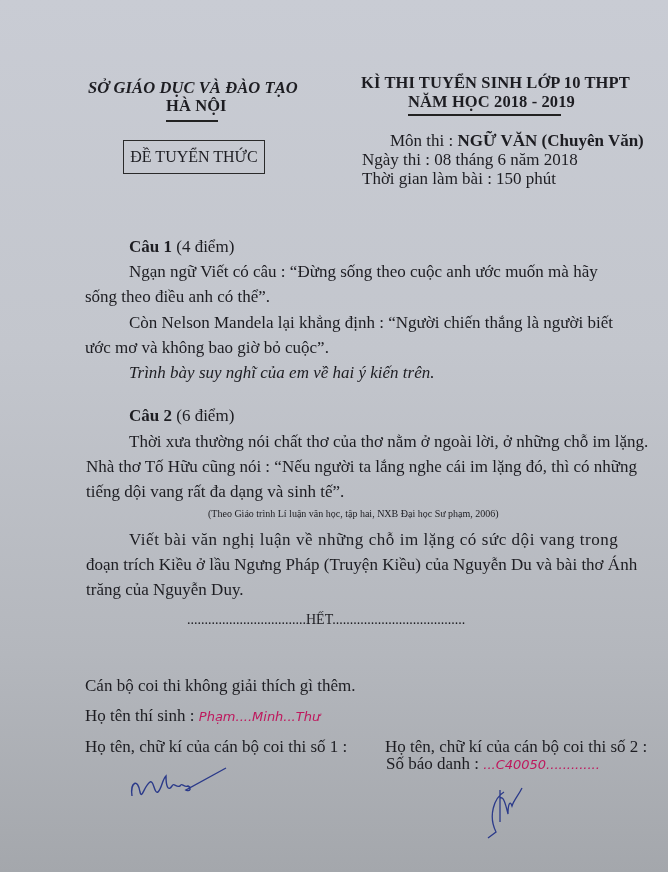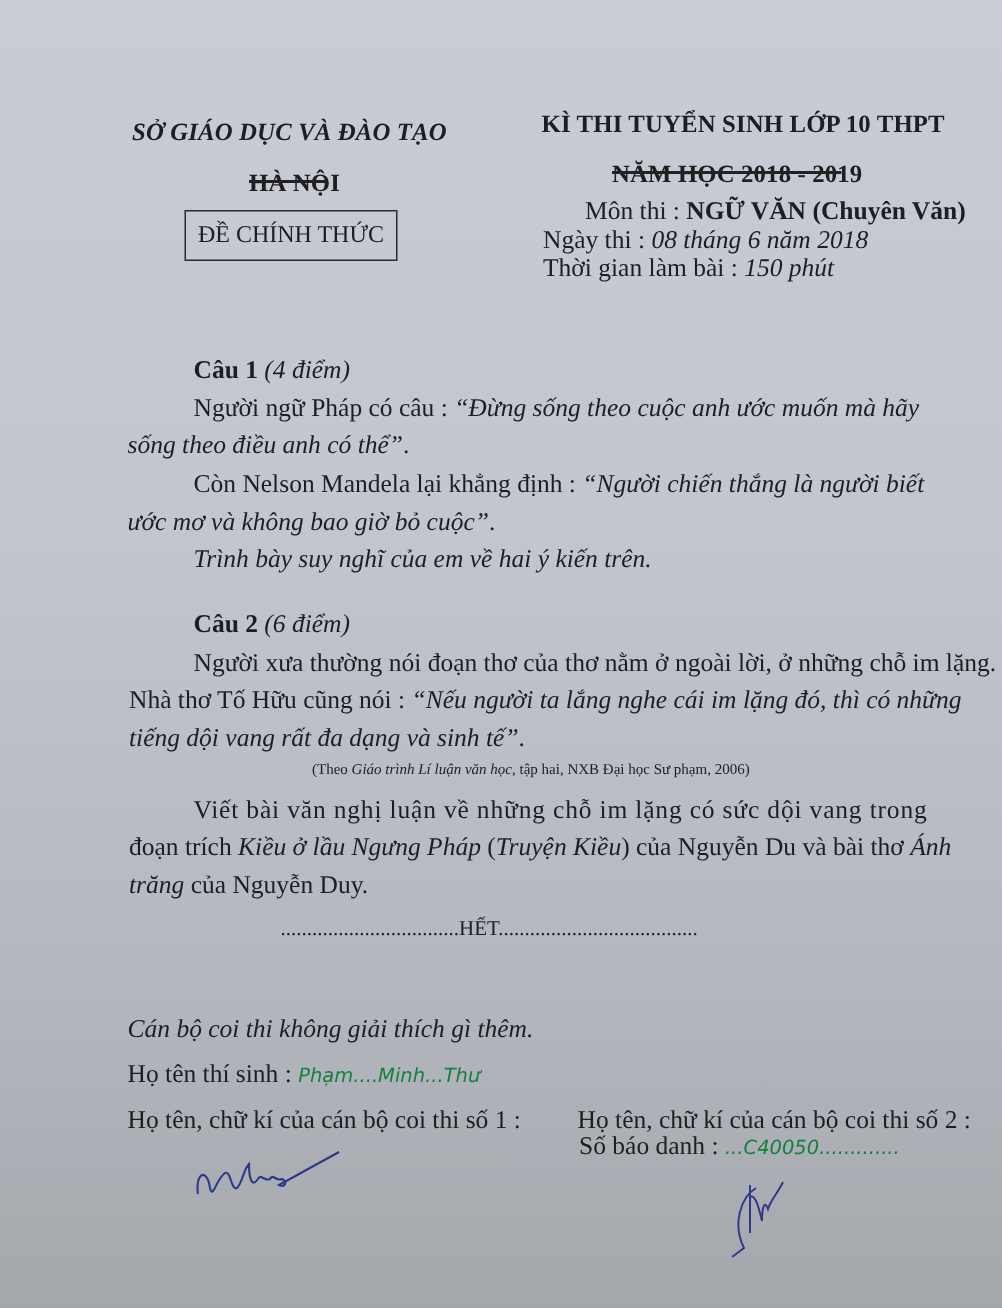--- a/index.html
+++ b/index.html
@@ -5,78 +5,78 @@
   html, body { margin:0; padding:0; }
   body {
     width:668px; height:872px; overflow:hidden;
     background: linear-gradient(180deg, #c9ccd4 0%, #c3c6cd 40%, #b4b7bd 75%, #a4a7ac 100%);
     font-family: "Liberation Serif", "DejaVu Serif", serif;
     color:#1d1d22;
     position:relative;
   }
   .abs { position:absolute; white-space:nowrap; }
   .bold { font-weight:bold; }
-  .ital { font-style:italic; }
+  .ital { }
   .hdr { font-size:16.5px; font-weight:bold; letter-spacing:0.1px; }
   .t { font-size:17px; }
   .underline-bar { position:absolute; height:1.5px; background:#222; }
   .box {
     position:absolute; border:1.3px solid #2a2a2a; font-size:16px;
     display:flex; align-items:center; justify-content:center;
   }
-  .hand { font-family:"DejaVu Sans", sans-serif; color:#15803d; font-size:13px; font-style:italic; }
+  .hand { font-family:"DejaVu Sans", sans-serif; color:#be185d; font-size:13px; font-style:italic; }
   .sig { position:absolute; }
 </style>
 </head>
 <body>
 
 <div class="abs hdr" style="left:88px; top:78px;font-style:italic;">SỞ GIÁO DỤC VÀ ĐÀO TẠO</div>
-<div class="abs hdr" style="left:166px; top:112px;font-family:Liberation Serif, serif;">HÀ NỘI</div>
+<div class="abs hdr" style="left:166px; top:96px;font-family:Liberation Serif, serif;">HÀ NỘI</div>
 <div class="underline-bar" style="left:166px; top:120px; width:52px;"></div>
 <div class="box" style="left:123px; top:140px; width:140px; height:32px;">
-  <span>ĐỀ CHÍNH THỨC</span>
+  <span>ĐỀ TUYỂN THỨC</span>
 </div>
 
 <div class="abs hdr" style="left:361px; top:73px;">KÌ THI TUYỂN SINH LỚP 10 THPT</div>
-<div class="abs hdr" style="left:408px; top:106px;text-align:center;">NĂM HỌC 2018 - 2019</div>
+<div class="abs hdr" style="left:408px; top:92px;text-align:center;">NĂM HỌC 2018 - 2019</div>
 <div class="underline-bar" style="left:408px; top:114px; width:153px;"></div>
 
 <div class="abs t" style="left:362px; top:131px;margin-left:28px;">
   <span>Môn thi : </span><span class="bold">NGỮ VĂN (Chuyên Văn)</span>
 </div>
 <div class="abs t" style="left:362px; top:150px;">
   <span>Ngày thi : </span><span class="ital">08 tháng 6 năm 2018</span>
 </div>
 <div class="abs t" style="left:362px; top:169px;">
   <span>Thời gian làm bài : </span><span class="ital">150 phút</span>
 </div>
 
 <div class="abs t" style="left:129px; top:237px;">
   <span class="bold">Câu 1</span>
   <span class="ital">(4 điểm)</span>
 </div>
 <div class="abs t" style="left:129px; top:262px;">
-  <span>Người ngữ Pháp có câu : </span><span class="ital">“Đừng sống theo cuộc anh ước muốn mà hãy</span>
+  <span>Ngạn ngữ Viết có câu : </span><span class="ital">“Đừng sống theo cuộc anh ước muốn mà hãy</span>
 </div>
 <div class="abs t" style="left:85px; top:287px;">
   <span class="ital">sống theo điều anh có thể”</span><span>.</span>
 </div>
 <div class="abs t" style="left:129px; top:313px;">
   <span>Còn Nelson Mandela lại khẳng định : </span><span class="ital">“Người chiến thắng là người biết</span>
 </div>
 <div class="abs t" style="left:85px; top:338px;">
   <span class="ital">ước mơ và không bao giờ bỏ cuộc”</span><span>.</span>
 </div>
 <div class="abs t" style="left:129px; top:363px;font-style:italic;">Trình bày suy nghĩ của em về hai ý kiến trên.</div>
 
 <div class="abs t" style="left:129px; top:406px;">
   <span class="bold">Câu 2</span>
   <span class="ital">(6 điểm)</span>
 </div>
-<div class="abs t" style="left:129px; top:432px;">Người xưa thường nói đoạn thơ của thơ nằm ở ngoài lời, ở những chỗ im lặng.</div>
+<div class="abs t" style="left:129px; top:432px;">Thời xưa thường nói chất thơ của thơ nằm ở ngoài lời, ở những chỗ im lặng.</div>
 <div class="abs t" style="left:86px; top:457px;">
   <span>Nhà thơ Tố Hữu cũng nói : </span><span class="ital">“Nếu người ta lắng nghe cái im lặng đó, thì có những</span>
 </div>
 <div class="abs t" style="left:86px; top:482px;">
   <span class="ital">tiếng dội vang rất đa dạng và sinh tế”</span><span>.</span>
 </div>
 <div class="abs" style="left:208px; top:508px; font-size:10px;">
   <span>(Theo </span><span class="ital">Giáo trình Lí luận văn học</span><span>, tập hai, NXB Đại học Sư phạm, 2006)</span>
 </div>
 <div class="abs t" style="left:129px; top:530px; letter-spacing:0.55px;">Viết bài văn nghị luận về những chỗ im lặng có sức dội vang trong</div>

